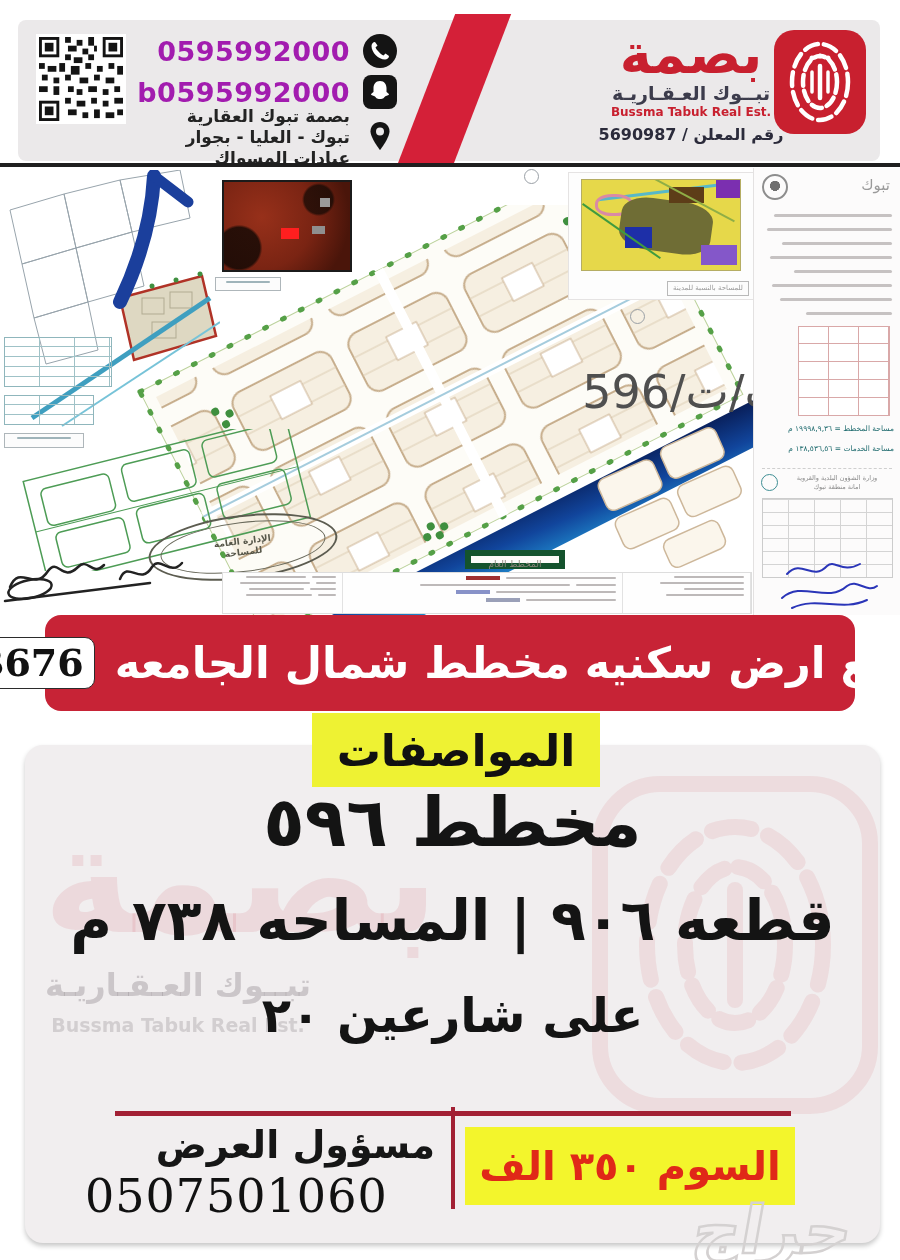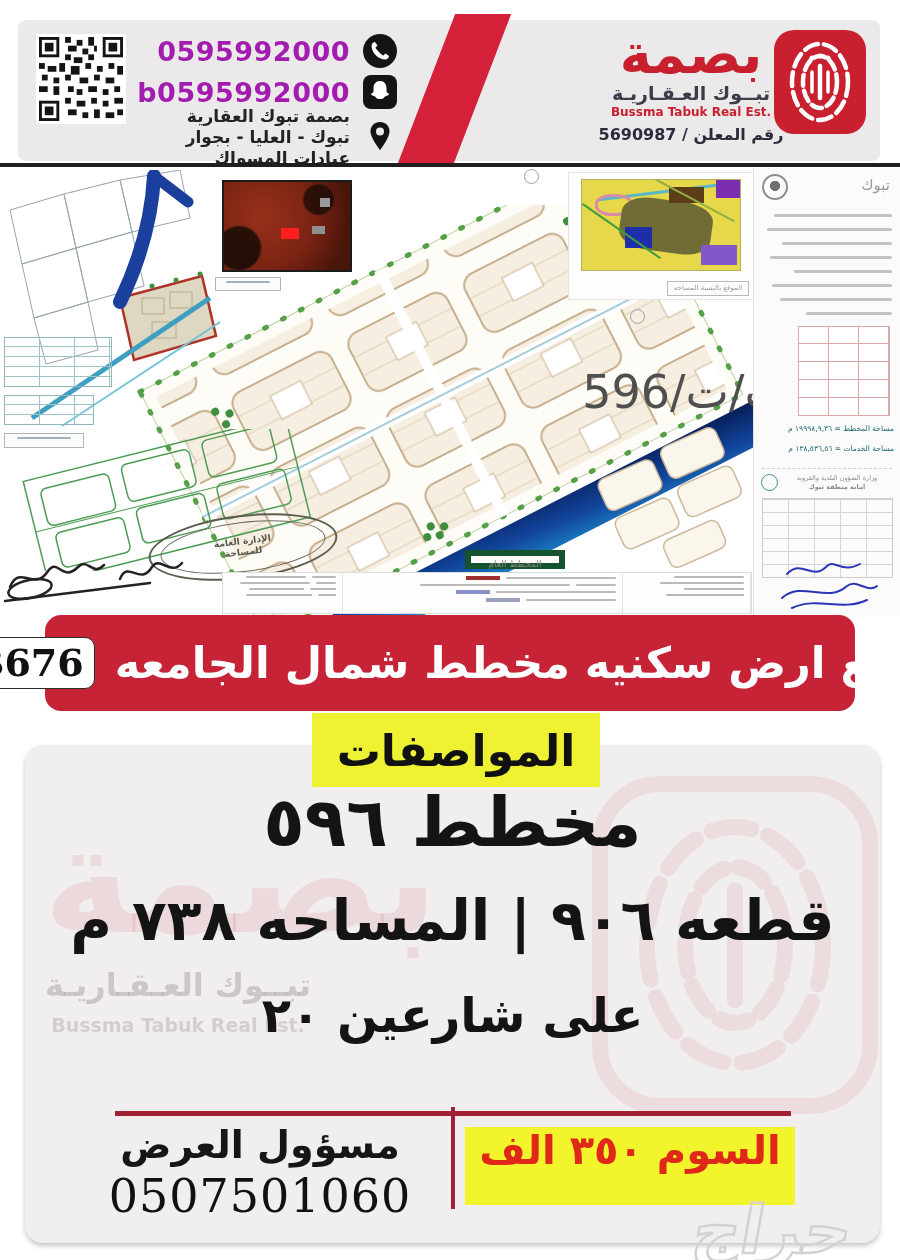--- a/index.html
+++ b/index.html
@@ -123,26 +123,26 @@
   .wm-left .wm-ar { font-size:32px; font-weight:bold; color:rgba(125,115,120,.32); margin-top:6px; }
   .wm-left .wm-en { font-size:19px; font-weight:bold; color:rgba(125,115,120,.26); margin-top:10px; }
   .wm-right { position:absolute; left:555px; top:25px; pointer-events:none; }
   .spec-line { position:absolute; left:0; width:855px; text-align:center; color:#141414; font-weight:bold;
     direction:rtl; }
   .spec-1 { top:38px; font-size:68px; }
   .spec-2 { top:142px; font-size:57px; }
   .spec-3 { top:242px; font-size:48px; }
   .footer-divider-h { position:absolute; left:90px; top:366px; width:676px; height:5px; background:#a22034; }
   .footer-divider-v { position:absolute; left:426px; top:362px; width:4px; height:102px; background:#a22034; }
-  .contact-block { position:absolute; left:60px; top:378px; width:350px; text-align:center; }
+  .contact-block { position:absolute; left:60px; top:378px; width:350px; }
   .contact-label { font-size:38px; font-weight:bold; color:#161616; direction:rtl; }
   .contact-phone { font-family:"DejaVu Serif", serif; font-size:46px; color:#111111; letter-spacing:1px;
     margin-top:2px; }
   .price-box { position:absolute; left:440px; top:382px; width:330px; height:78px; background:#f3f52c;
-    display:flex; align-items:flex-start; justify-content:center; direction:rtl; }
+    display:flex; align-items:center; justify-content:center; direction:rtl; }
   .price-text { font-size:40px; font-weight:bold; color:#e02818; white-space:nowrap; }
 
   .haraj { position:absolute; left:638px; top:1192px; width:270px; font-size:66px; font-weight:bold;
     direction:rtl; color:transparent; -webkit-text-stroke:2.5px #d4d1d1; transform:skewX(-10deg);
     z-index:9; text-align:center; }
 </style>
 </head>
 <body>
 
 <div id="page">
@@ -364,21 +364,21 @@
         <div class="z-river"></div>
         <div class="z-pink"></div>
         <div class="z-olive"></div>
         <div class="z-brown"></div>
         <div class="z-blue"></div>
         <div class="z-purple1"></div>
         <div class="z-purple2"></div>
         <div class="z-road"></div>
         <div class="z-road2"></div>
       </div>
-      <div class="map-caption">الموقع بالنسبة المساحه</div>
+      <div class="map-caption">للمساحة بالنسبة للمدينة</div>
     </div>
 
     <div class="circle-marker" style="left:524px; top:2px;"></div>
     <div class="circle-marker" style="left:630px; top:142px;"></div>
 
     <div class="plan-ref">ت/ت/596</div>
 
     <div class="doc">
       <div class="doc-crest"></div>
       <div class="doc-city">تبوك</div>
@@ -390,21 +390,21 @@
       <div class="doc-line" style="top:116px; width:120px;"></div>
       <div class="doc-line" style="top:130px; width:112px;"></div>
       <div class="doc-line" style="top:144px; width:86px;"></div>
       <div class="doc-grid"></div>
       <div class="doc-area" style="top:256px;">مساحة المخطط = ١٩٩٩٨,٩,٣٦ م</div>
       <div class="doc-area" style="top:276px;">مساحة الخدمات = ١٣٨,٥٣٦,٥٦ م</div>
       <div class="doc-sep"></div>
       <div class="doc-stamp"></div>
       <div class="doc-ministry">
         <span style="display:block;">وزارة الشؤون البلدية والقروية</span>
-        <span style="display:block;font-weight:bold;">امانة منطقة تبوك</span>
+        <span style="display:block;">امانة منطقة تبوك</span>
       </div>
       <div class="doc-grid2"></div>
       <svg class="doc-sig" width="110" height="60" viewBox="0 0 110 60">
         <g fill="none" stroke="#2a35b8" stroke-width="2" stroke-linecap="round">
           <path d="M15 18 C30 2 40 26 55 10 C63 3 70 18 88 8"></path>
           <path d="M10 42 C30 24 55 48 75 30 C85 22 95 38 105 30"></path>
           <path d="M20 52 C45 40 70 56 95 44"></path>
         </g>
       </svg>
     </div>

